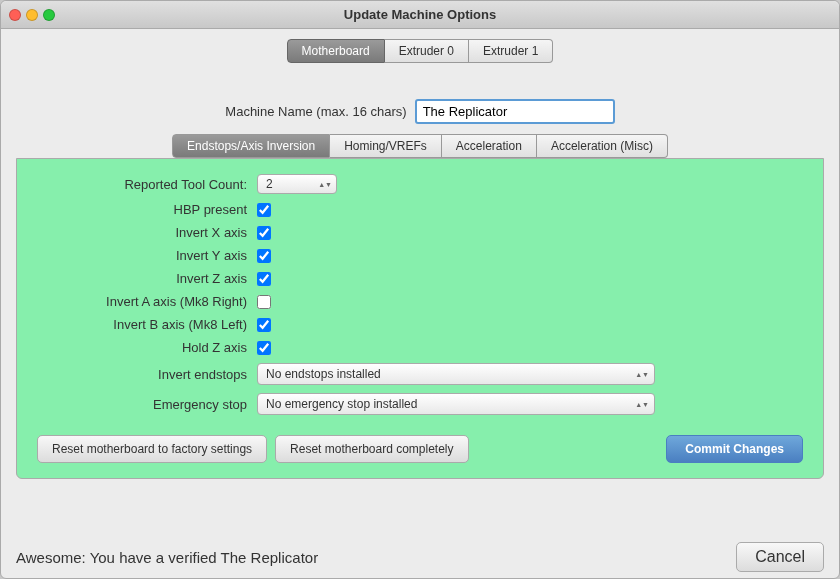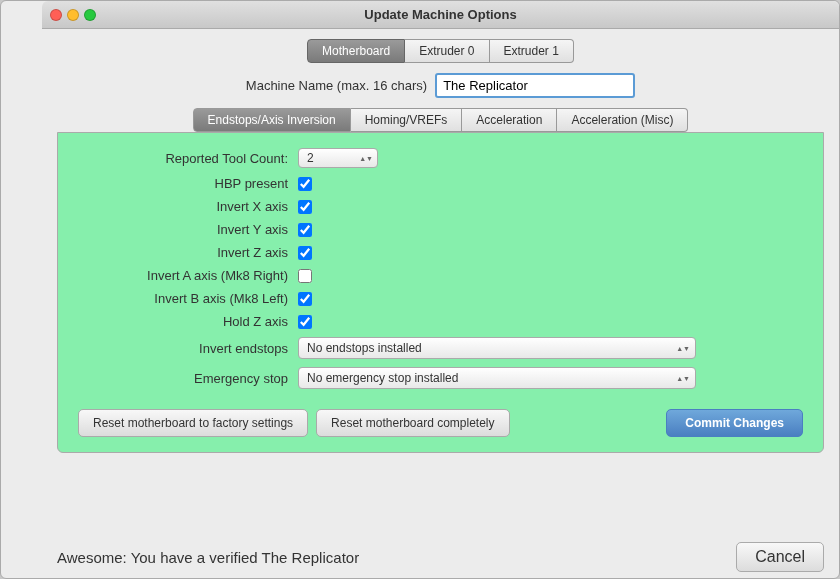--- a/index.html
+++ b/index.html
@@ -12,21 +12,20 @@
       overflow: hidden;
     }
     .window {
       width: 840px;
       height: 579px;
       background: #ececec;
       border: 1px solid #aaa;
       border-radius: 6px;
       display: flex;
       flex-direction: column;
-      padding-left: 41px;
     }
     .title-bar {
       background: linear-gradient(to bottom, #e0e0e0, #c8c8c8);
       border-bottom: 1px solid #aaa;
       border-radius: 6px 6px 0 0;
       height: 28px;
       display: flex;
       align-items: center;
       justify-content: center;
       position: relative;
@@ -87,20 +86,21 @@
       color: #fff;
       border-color: #666;
     }
     
     .machine-name-row {
       display: flex;
       align-items: center;
       justify-content: center;
       margin-bottom: 10px;
       gap: 8px;
+      margin-top: 26px;
     }
     .machine-name-label {
       color: #333;
       font-size: 13px;
     }
     .machine-name-input {
       border: 2px solid #5b9bd5;
       border-radius: 3px;
       padding: 3px 6px;
       font-size: 13px;

